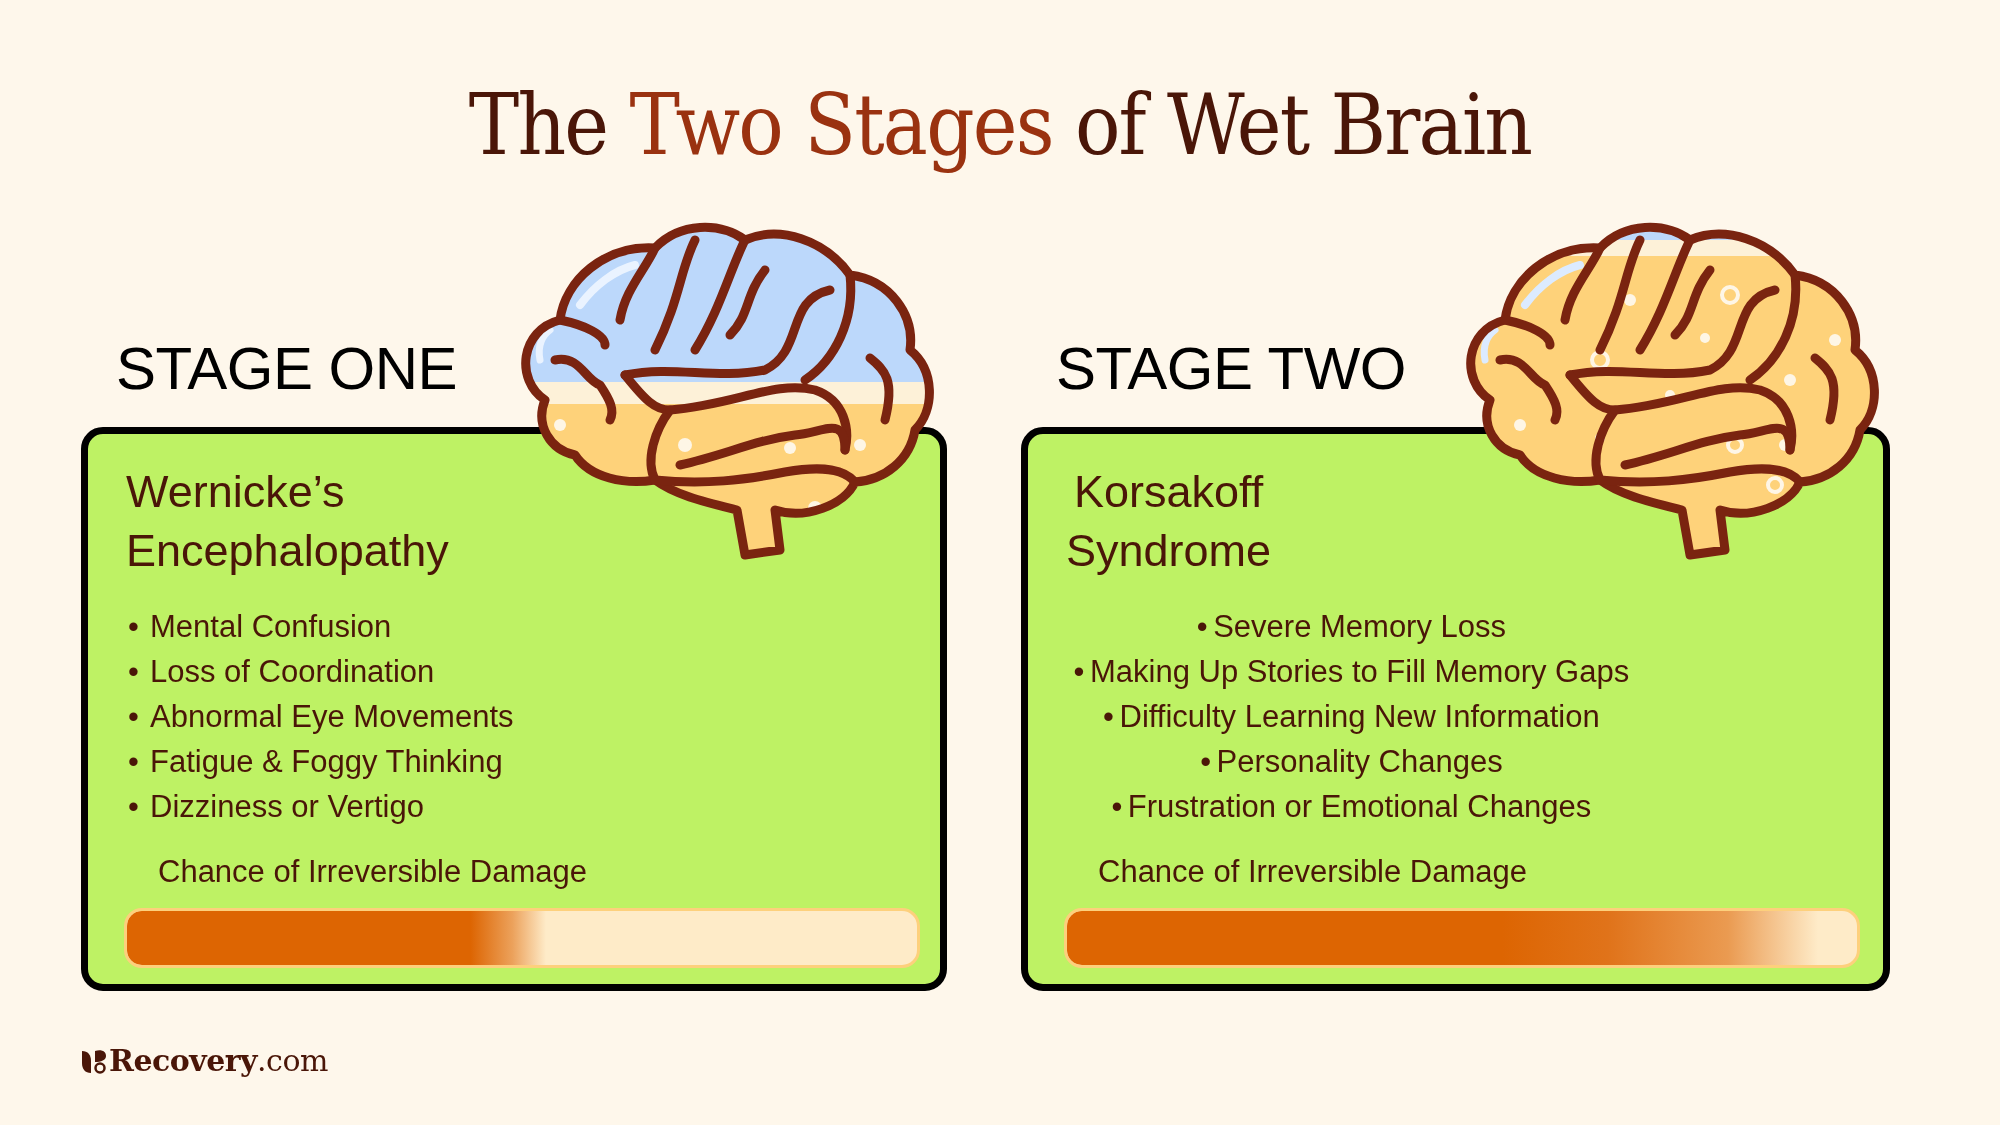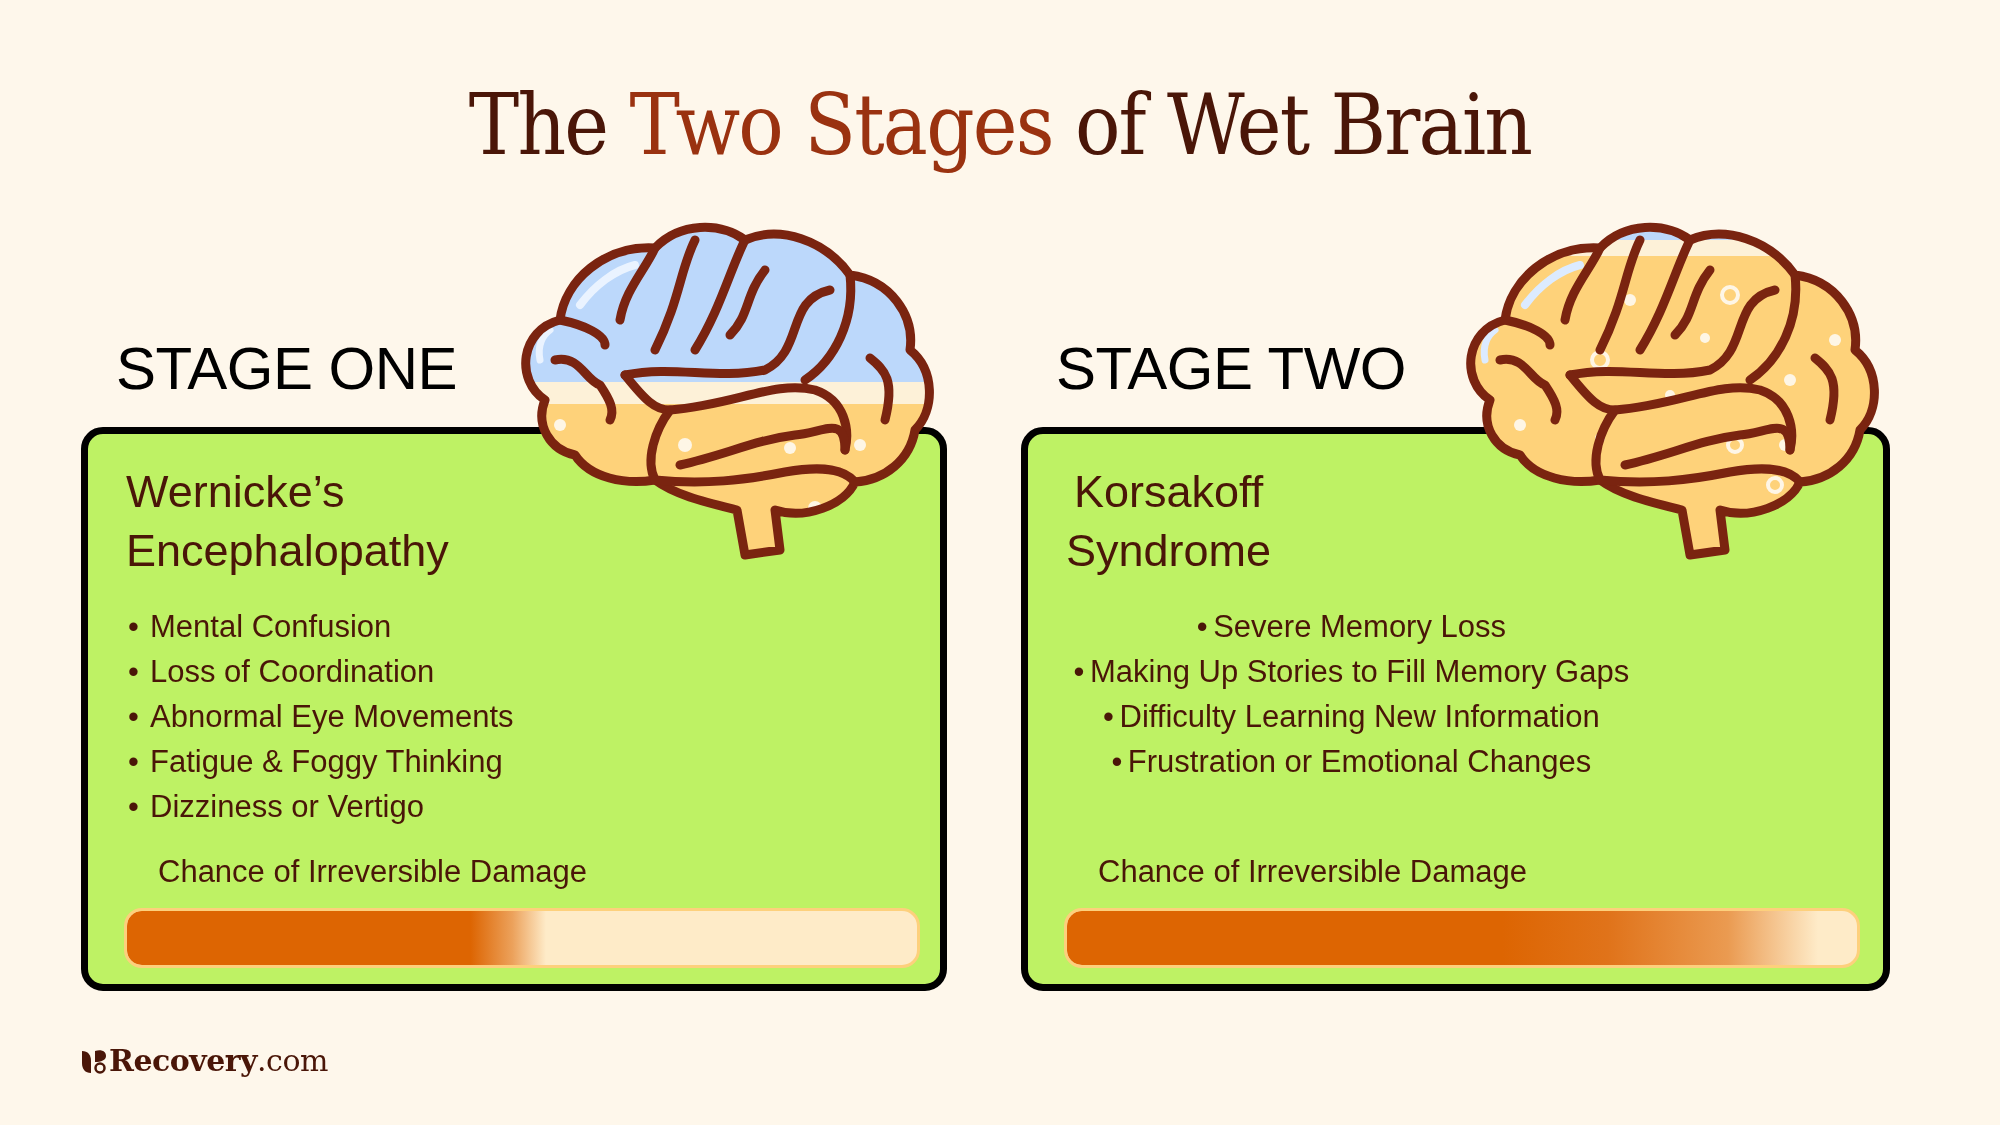--- a/index.html
+++ b/index.html
@@ -132,20 +132,21 @@
 
 <div class="card" style="left:1021px; width:869px;text-align:center;">
   <div class="card-title">
     <div>Korsakoff</div>
     <div>Syndrome</div>
   </div>
   <ul class="symptoms">
     <li><span class="dot">•</span><span>Severe Memory Loss</span></li>
     <li><span class="dot">•</span><span>Making Up Stories to Fill Memory Gaps</span></li>
     <li><span class="dot">•</span><span>Difficulty Learning New Information</span></li>
+    <li><span class="dot">•</span><span>Personality Changes</span></li>
     <li><span class="dot">•</span><span>Frustration or Emotional Changes</span></li>
   </ul>
   <div class="damage-label">Chance of Irreversible Damage</div>
   <div class="bar">
     <div class="bar-fill" style="width:95%; background:linear-gradient(90deg,#DD6502 0%,#DD6502 58%,#E0731A 72%,rgba(221,101,2,0.6) 88%,rgba(221,101,2,0) 100%);"></div>
   </div>
 </div>
 
 <svg class="brain" style="left:1450px; top:210px;" width="440" height="360" viewBox="0 0 440 360">
   <defs>

